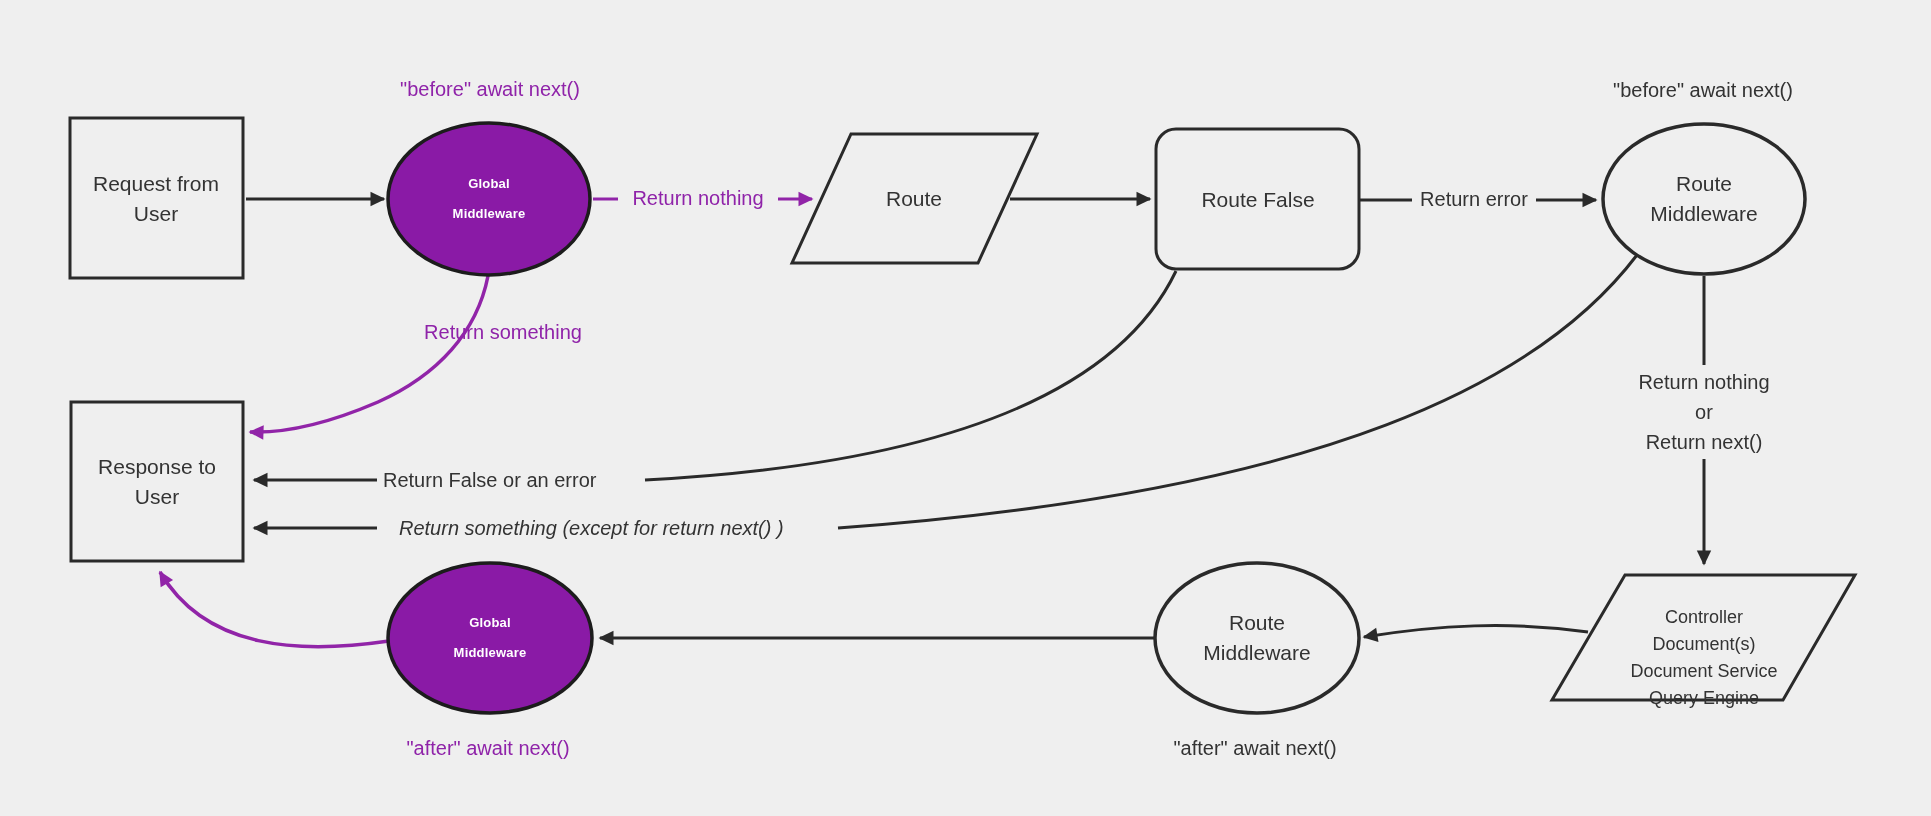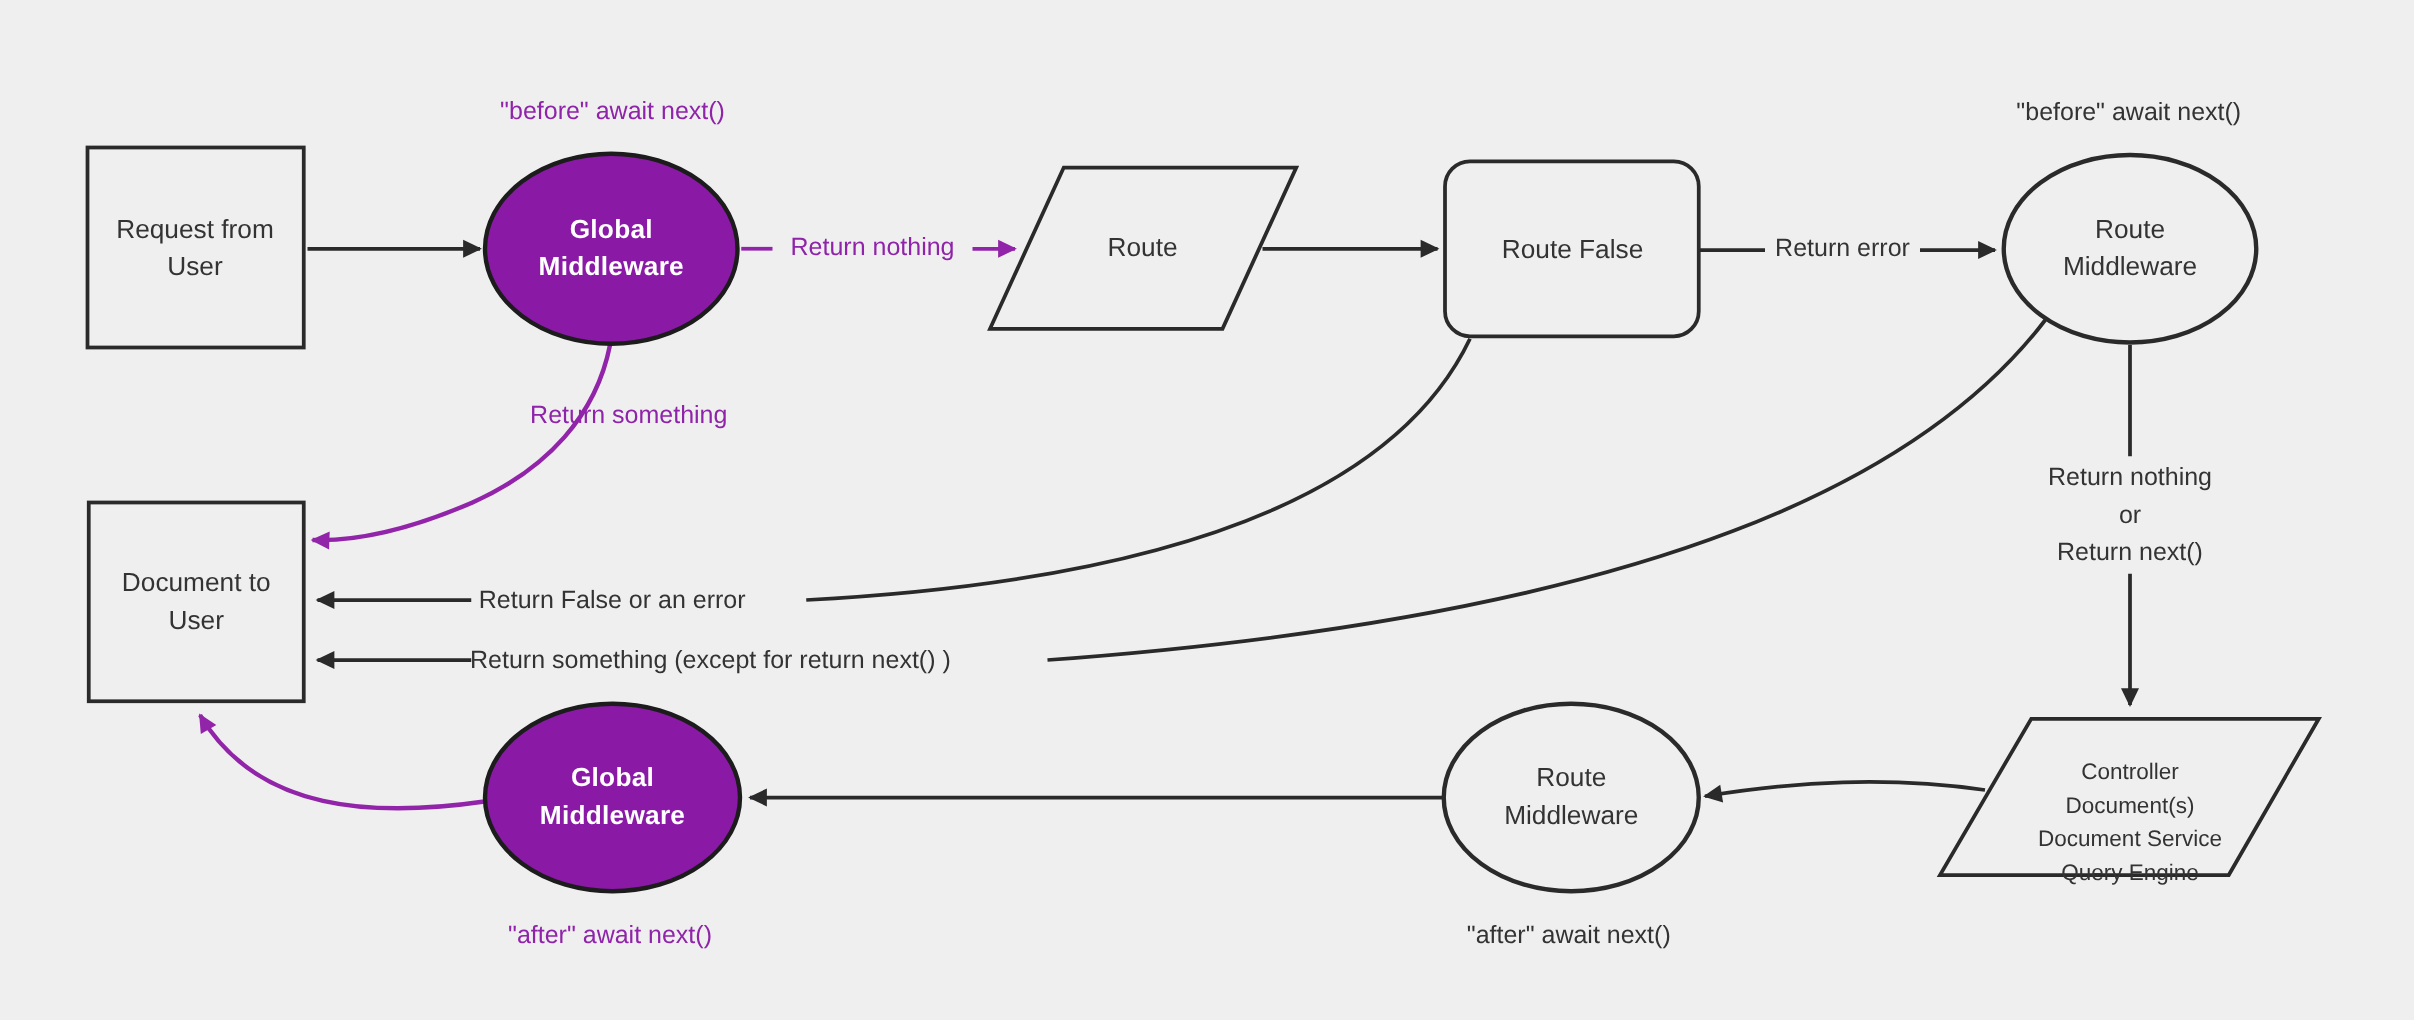--- a/index.html
+++ b/index.html
@@ -18,21 +18,21 @@
     transform: translate(-50%, -50%);
     text-align: center;
     white-space: nowrap;
     color: #333333;
     font-size: 20px;
     line-height: 30px;
   }
   .lbl span { display: block; }
 
   .node-label { font-size: 21px; color: #333333; }
-  .node-label-bold { font-size: 21px; font-weight: bold; color: #ffffff; letter-spacing: 0.2px; }
+  .node-label-bold { font-size: 13px; font-weight: bold; color: #ffffff; letter-spacing: 0.2px; }
   .node-label-small { font-size: 18px; line-height: 27px; margin-top: 20px; }
 
   .purple { color: #8f23a9; }
 
   .left-anchored {
     transform: translateY(-50%);
     text-align: center;
   }
   .masked {
     background: #efefef;
@@ -133,21 +133,21 @@
     <span>Route</span>
     <span>Middleware</span>
   </div>
 
   <div class="lbl node-label-bold" style="left:490px; top:638px;">
     <span>Global</span>
     <span>Middleware</span>
   </div>
 
   <div class="lbl node-label" style="left:157px; top:482px;">
-    <span>Document to</span>
+    <span>Response to</span>
     <span>User</span>
   </div>
 
   <div class="lbl purple" style="left:490px; top:89px;">"before" await next()</div>
 
   <div class="lbl purple" style="left:698px; top:198px;">Return nothing</div>
 
   <div class="lbl purple" style="left:475px; top:332px;margin-left:28px;">Return something</div>
 
   <div class="lbl" style="left:1474px; top:199px;">Return error</div>
@@ -155,19 +155,19 @@
   <div class="lbl" style="left:1703px; top:90px;">"before" await next()</div>
 
   <div class="lbl masked" style="left:1704px; top:412px;">
     <span>Return nothing</span>
     <span>or</span>
     <span>Return next()</span>
   </div>
 
   <div class="lbl left-anchored" style="left:383px; top:480px;">Return False or an error</div>
 
-  <div class="lbl left-anchored" style="left:376px; top:528px;">Return something (except for return next() )</div>
+  <div class="lbl left-anchored" style="left:399px; top:528px;font-style:italic;">Return something (except for return next() )</div>
 
   <div class="lbl" style="left:1255px; top:748px;">"after" await next()</div>
 
   <div class="lbl purple" style="left:488px; top:748px;">"after" await next()</div>
 
 </div>
 
 </body></html>

